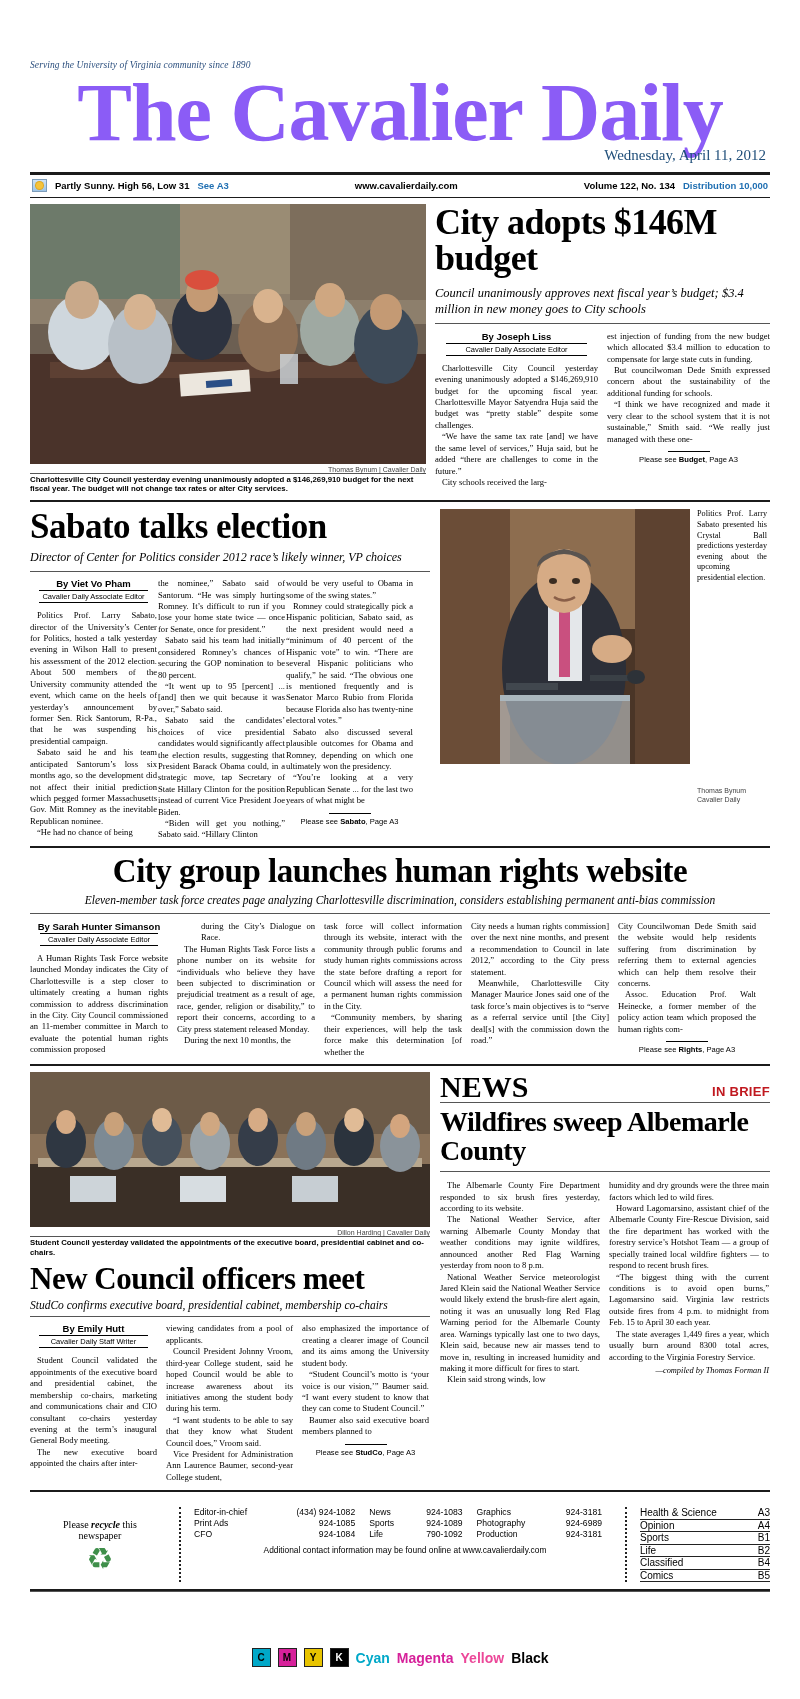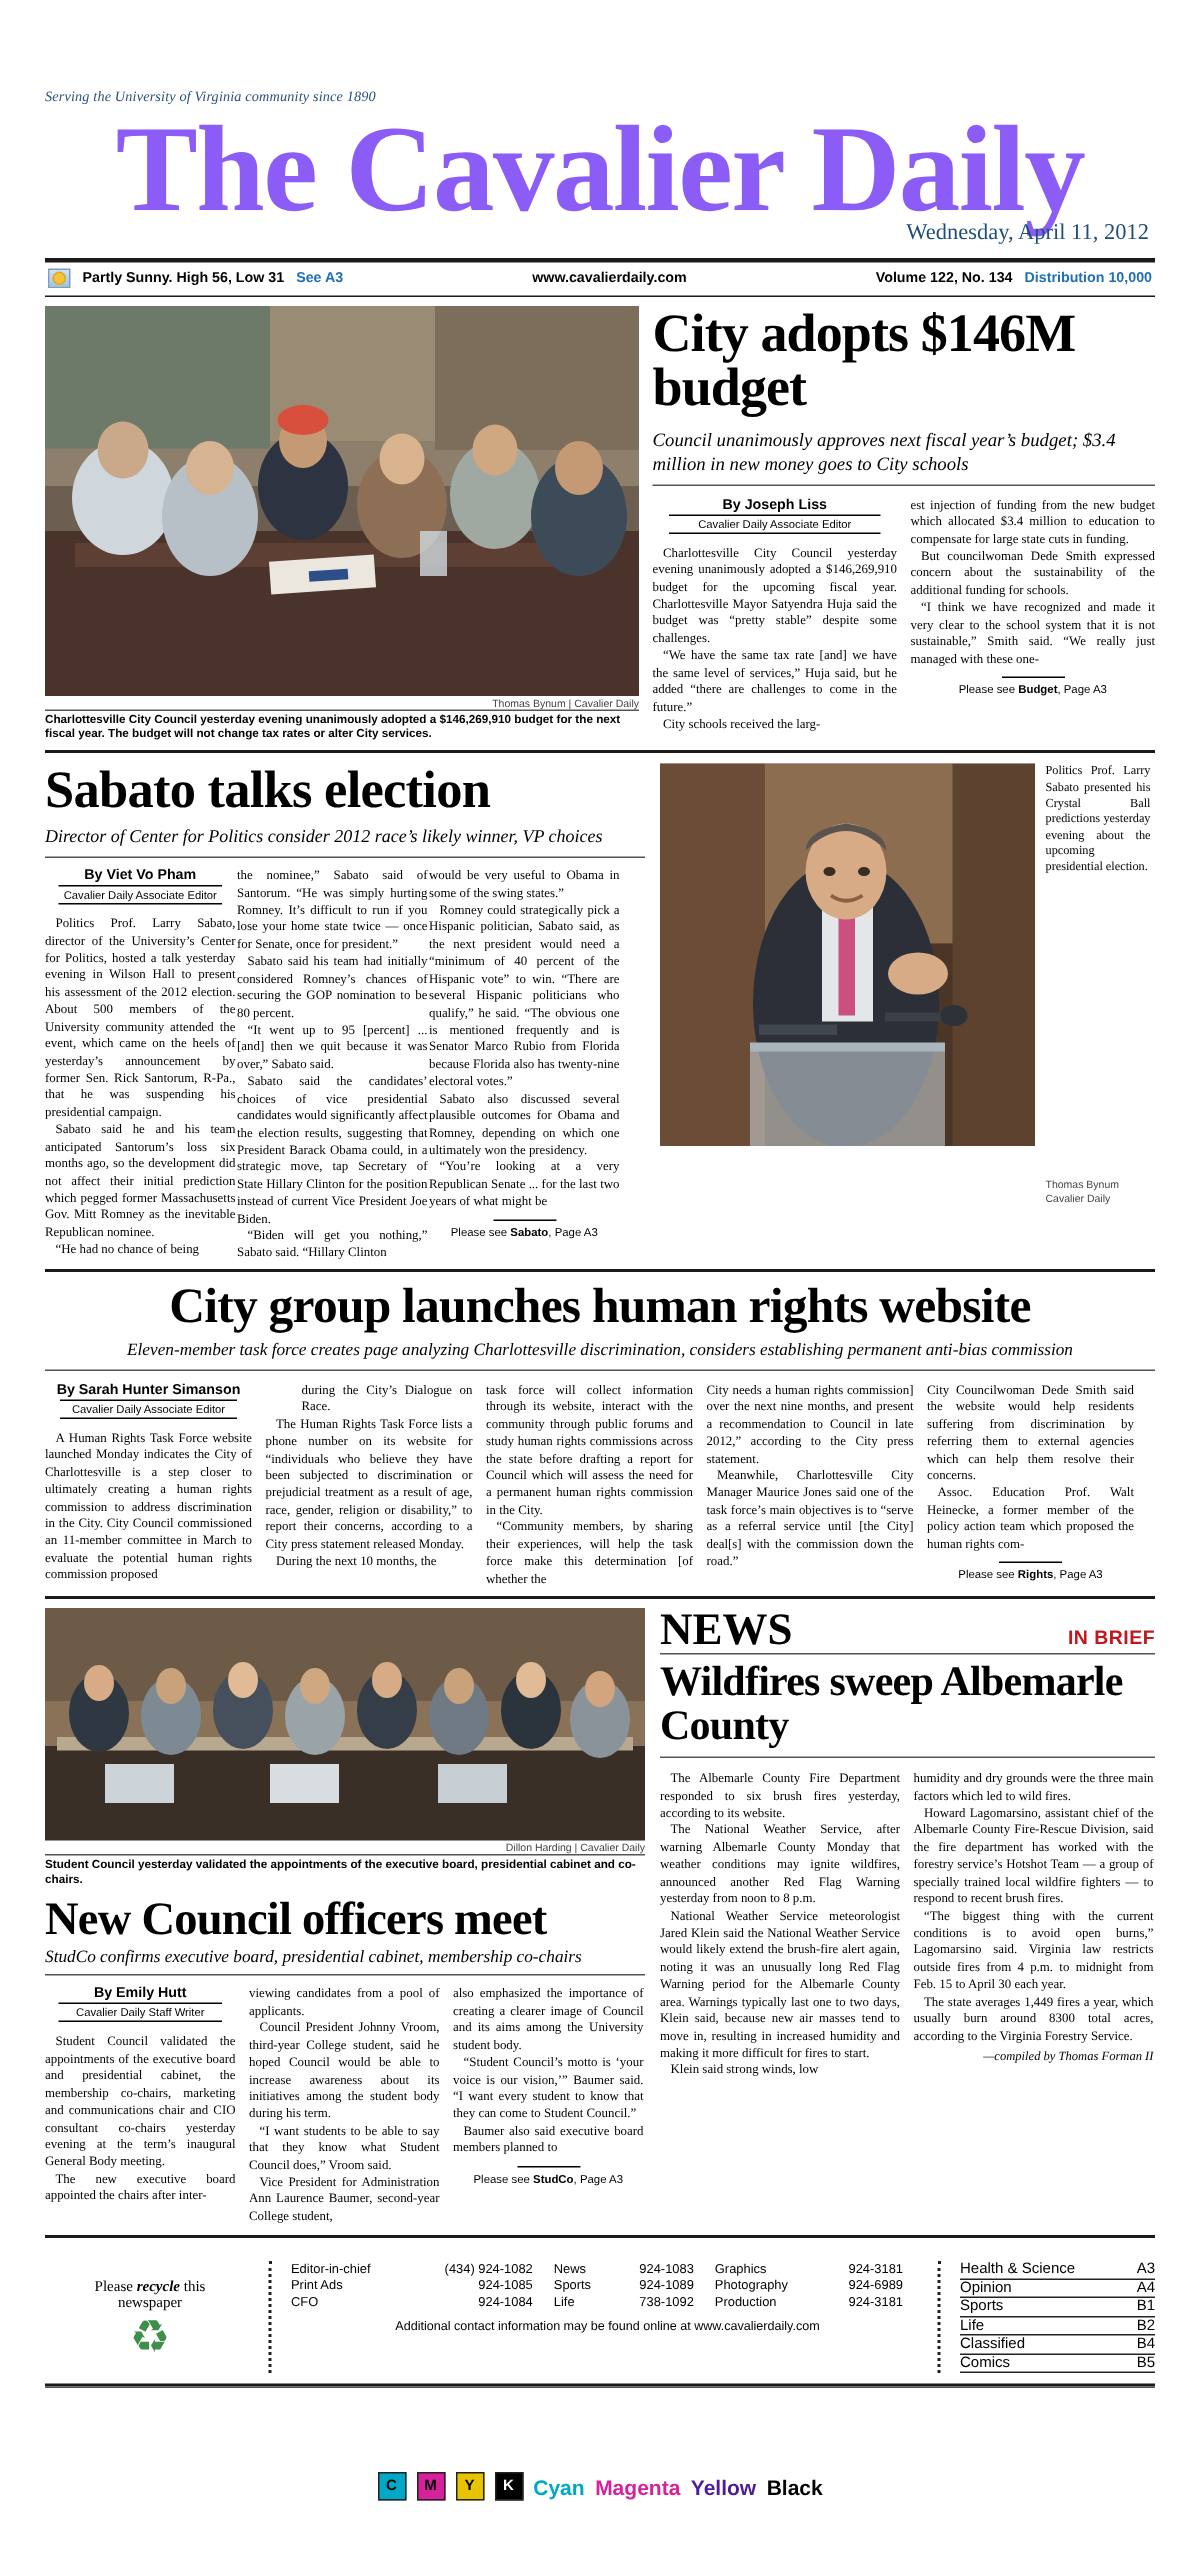--- a/index.html
+++ b/index.html
@@ -107,21 +107,21 @@
   .contact td.num{text-align:right;padding-right:14px;}
   .contact-note{font-family:"Liberation Sans",sans-serif;font-size:8.4px;text-align:center;margin-top:5px;}
   .index{width:130px;font-family:"Liberation Sans",sans-serif;font-size:10px;}
   .index div.row{display:flex;justify-content:space-between;border-bottom:1px solid #222;padding:0 0 .5px 0;}
 
   
   .cmyk{position:absolute;left:0;top:1648px;width:800px;display:flex;justify-content:center;
         align-items:center;gap:7px;font-family:"Liberation Sans",sans-serif;font-weight:bold;font-size:14px;}
   .sw{width:17px;height:17px;display:flex;align-items:center;justify-content:center;
       font-size:10px;color:#000;font-weight:bold;border:1px solid #222;}
-  .cy{color:#00a8c8;} .mg{color:#d6219a;} .yl{color:#4c1d95;} .bk{color:#000;}
+  .cy{color:#00a8c8;} .mg{color:#d6219a;} .yl{color:#ec4899;} .bk{color:#000;}
 </style>
 </head>
 <body>
 
 <div class="page">
   <div class="sheet">
 
     <div class="tagline">Serving the University of Virginia community since 1890</div>
     <div class="masthead">The Cavalier Daily</div>
     <div class="issuedate">Wednesday, April 11, 2012</div>
@@ -459,21 +459,21 @@
               <td class="num">924-1085</td>
               <td>Sports</td>
               <td class="num">924-1089</td>
               <td>Photography</td>
               <td class="num">924-6989</td>
             </tr>
             <tr>
               <td>CFO</td>
               <td class="num">924-1084</td>
               <td>Life</td>
-              <td class="num">738-1092</td>
+              <td class="num">790-1092</td>
               <td>Production</td>
               <td class="num">924-3181</td>
             </tr>
           </tbody>
         </table>
         <div class="contact-note">Additional contact information may be found online at www.cavalierdaily.com</div>
       </div>
       <div class="dots"></div>
       <div class="index">
         <div class="row">

